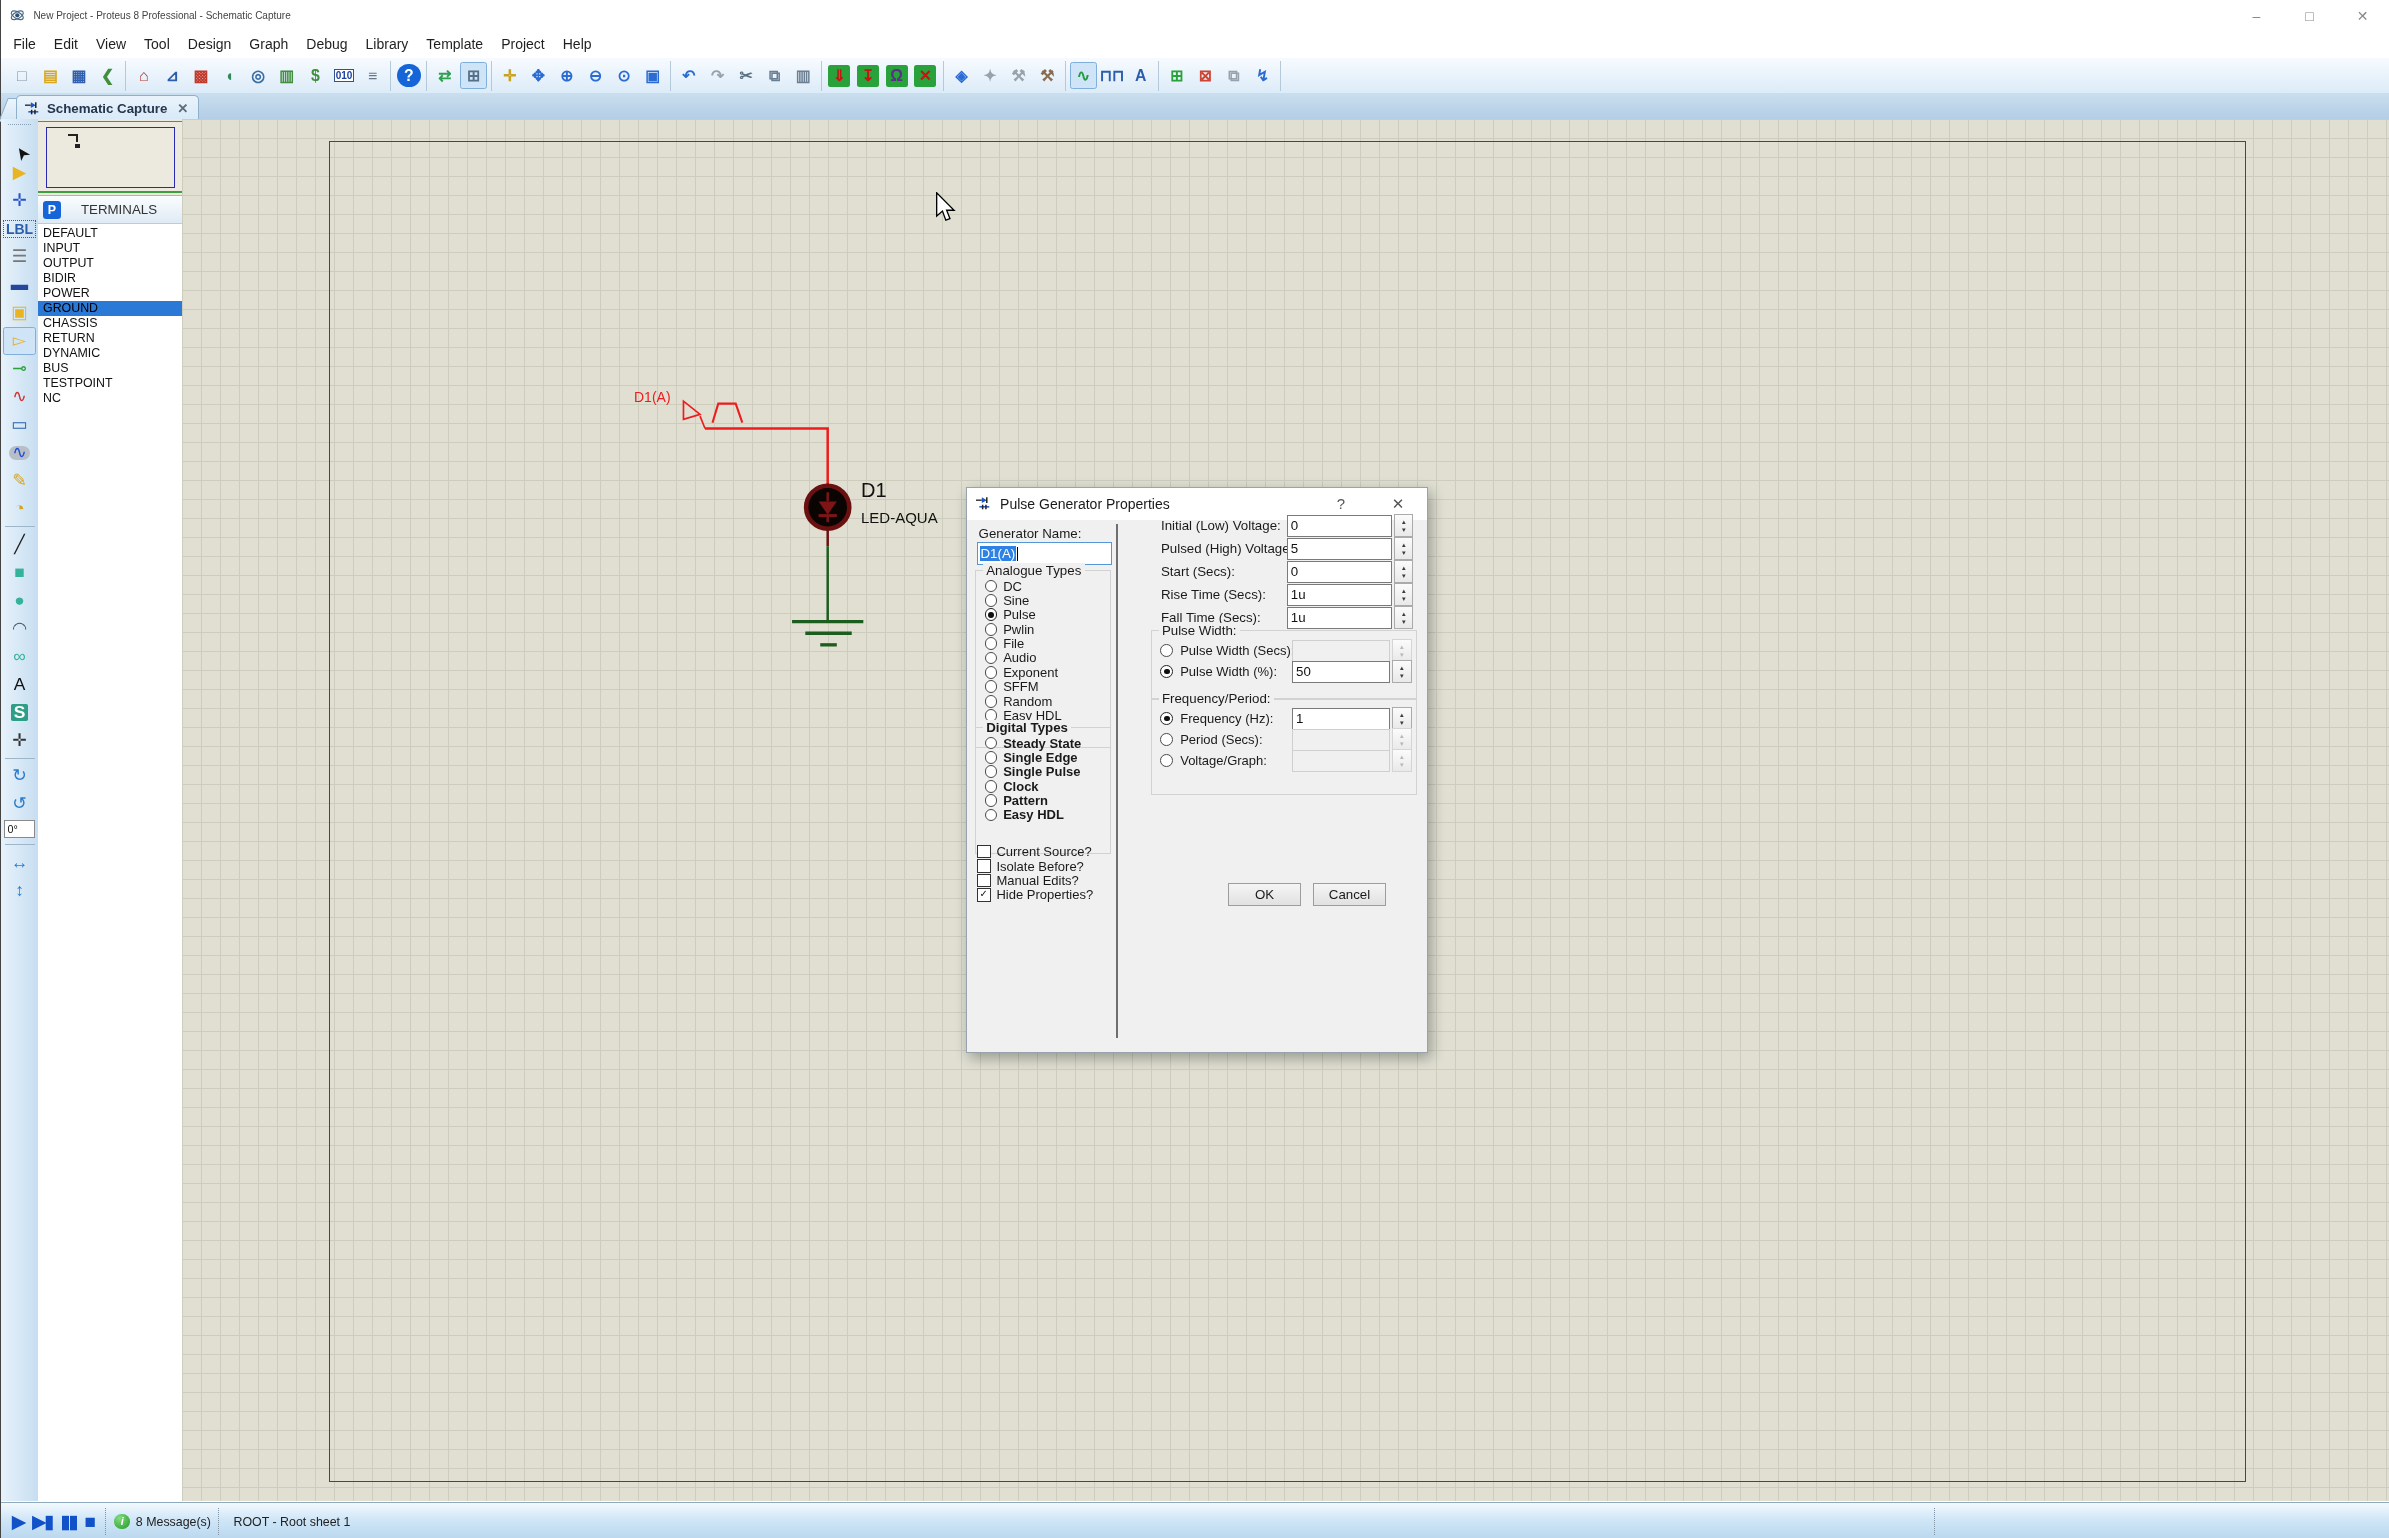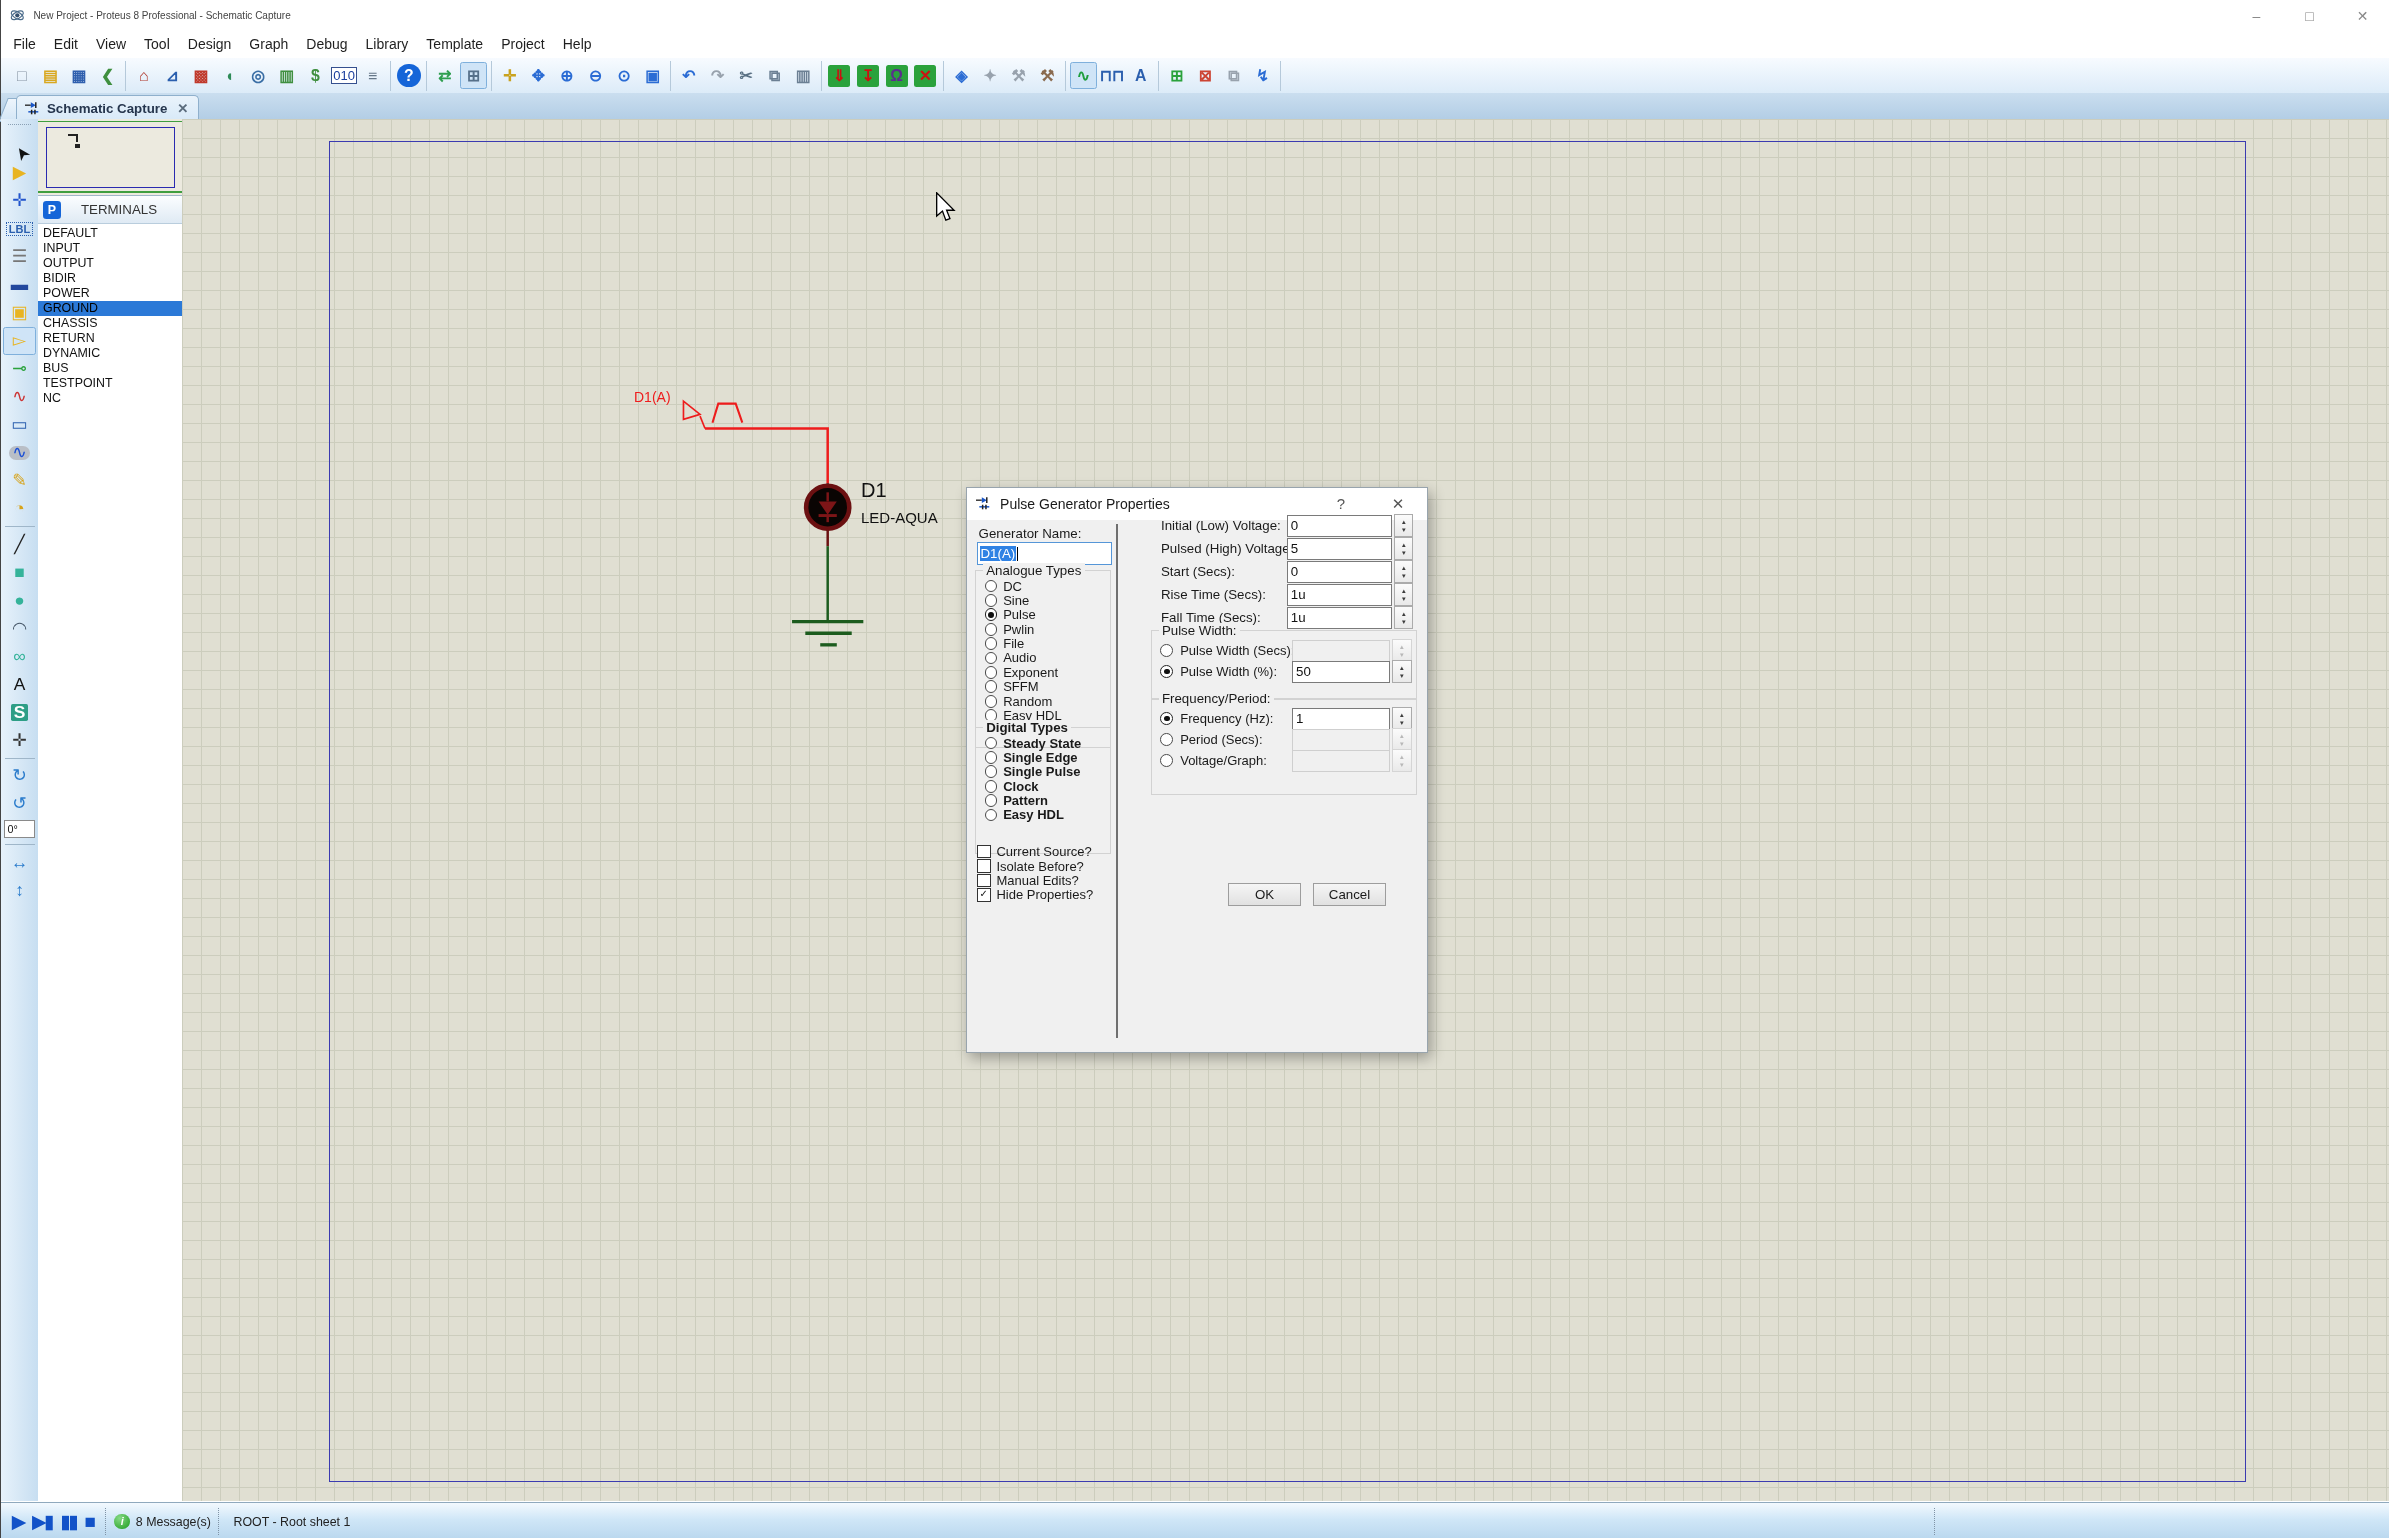--- a/index.html
+++ b/index.html
@@ -14,41 +14,41 @@
   
   .menubar{position:absolute;left:0;top:31px;right:0;height:27px;background:#fff;display:flex;align-items:center;padding-left:3.3px;}
   .menu-item{padding:0 9px;font-size:14px;color:#1f1f1f;height:27px;line-height:27px;}
   
   .toolbar{position:absolute;left:0;top:58px;right:0;height:35px;background:linear-gradient(#f7fbff,#dcebf8);
     border-bottom:0.8px solid #b9cfe0;display:flex;align-items:center;padding-left:3.3px;}
   .tb-group{display:flex;align-items:center;height:30px;padding:0 3.3px;border-right:0.8px solid #b5c9da;}
   .tbi{width:25px;height:25px;display:flex;align-items:center;justify-content:center;font-size:15.8px;
     border:0.8px solid transparent;border-radius:2.5px;margin:0 0.8px;font-weight:bold;}
   .tbi.pressed{background:#cfe4f7;border-color:#7fb0dc;}
-  .tbi .mini{font-size:13px;background:#fff;border:0.8px solid #35508f;padding:0 0.8px;font-weight:normal;text-align:center;}
+  .tbi .mini{font-size:10px;background:#fff;border:0.8px solid #35508f;padding:0 0.8px;font-weight:bold;text-align:center;}
   
   .tabbar{position:absolute;left:0;top:93px;right:0;height:26.5px;background:linear-gradient(#cadeef,#b2cde5);border-bottom:0.8px solid #8fb0cc;}
   .tab-stub{position:absolute;left:1.7px;top:5px;width:16.6px;height:21.6px;background:linear-gradient(#eef5fc,#d3e6f6);
     border:0.8px solid #8fb0cc;transform:skewX(-22deg);}
   .tab{position:absolute;left:15px;top:1.7px;width:166px;height:25px;background:linear-gradient(#eaf3fb,#d7e9f8);
     border:0.8px solid #8fb0cc;border-bottom:none;border-radius:5px 5px 0 0;display:flex;align-items:center;padding:0 7.5px;}
   .tab-label{font-size:13.3px;font-weight:bold;color:#26364e;margin-left:5.8px;}
   .tab-close{font-size:13.3px;color:#5a6b7c;margin-left:10px;font-weight:bold;}
   
   .main{position:absolute;left:0;top:119px;right:0;height:1382px;}
   
   .modebar{position:absolute;left:0;top:0;bottom:0;width:37px;background:linear-gradient(90deg,#e7f2fb,#c7def1);
     border-right:0.8px solid #9fb6c9;display:flex;flex-direction:column;align-items:center;padding-top:3.3px;}
   .mt-handle{width:23px;height:2.5px;border-top:1.7px dotted #8aa0b4;margin:1.7px 0 3.3px 0;}
   .mt-icon{width:31.5px;height:26px;display:flex;align-items:center;justify-content:center;font-size:17.4px;
     border:0.8px solid transparent;border-radius:2.5px;}
   .mt-icon.pressed{background:#cfe4f7;border-color:#7fb0dc;}
   .mt-icon .pill{display:flex;align-items:center;justify-content:center;width:21.6px;height:14px;border-radius:7.5px;}
   .mt-icon .sq{display:flex;align-items:center;justify-content:center;width:16.6px;height:16.6px;border-radius:1.7px;}
-  .mt-icon .lblbox{font-size:11px;font-weight:bold;border:0.8px dotted #2b5fae;padding:0 1.7px;}
+  .mt-icon .lblbox{font-size:14px;font-weight:bold;border:0.8px dotted #2b5fae;padding:0 1.7px;}
   .mt-div{width:30px;border-top:0.8px solid #9fb6c9;margin:3.3px 0;}
   .angle-box{width:26.5px;height:15.8px;background:#fff;border:0.8px solid #8a8a8a;font-size:10.8px;color:#111;
     display:flex;align-items:center;padding-left:2.5px;margin:2.5px 0;}
   
   .leftpanel{position:absolute;left:37px;top:0;bottom:0;width:144px;background:#fff;border-right:0.8px solid #9fb6c9;}
   .preview{position:relative;height:76px;background:#eceadf;border-bottom:0.8px solid #9fb6c9;}
   .pv-topline{position:absolute;left:0;right:0;top:1.7px;height:1.7px;background:#3f9e3f;}
   .pv-botline{position:absolute;left:0;right:0;bottom:2.5px;height:1.7px;background:#3f9e3f;}
   .pv-rect{position:absolute;left:7.5px;top:8.3px;right:7.5px;bottom:6.6px;border:1.7px solid #2a2ab0;}
   .pv-mark1{position:absolute;left:30px;top:15px;width:9px;height:1.7px;background:#222;}

